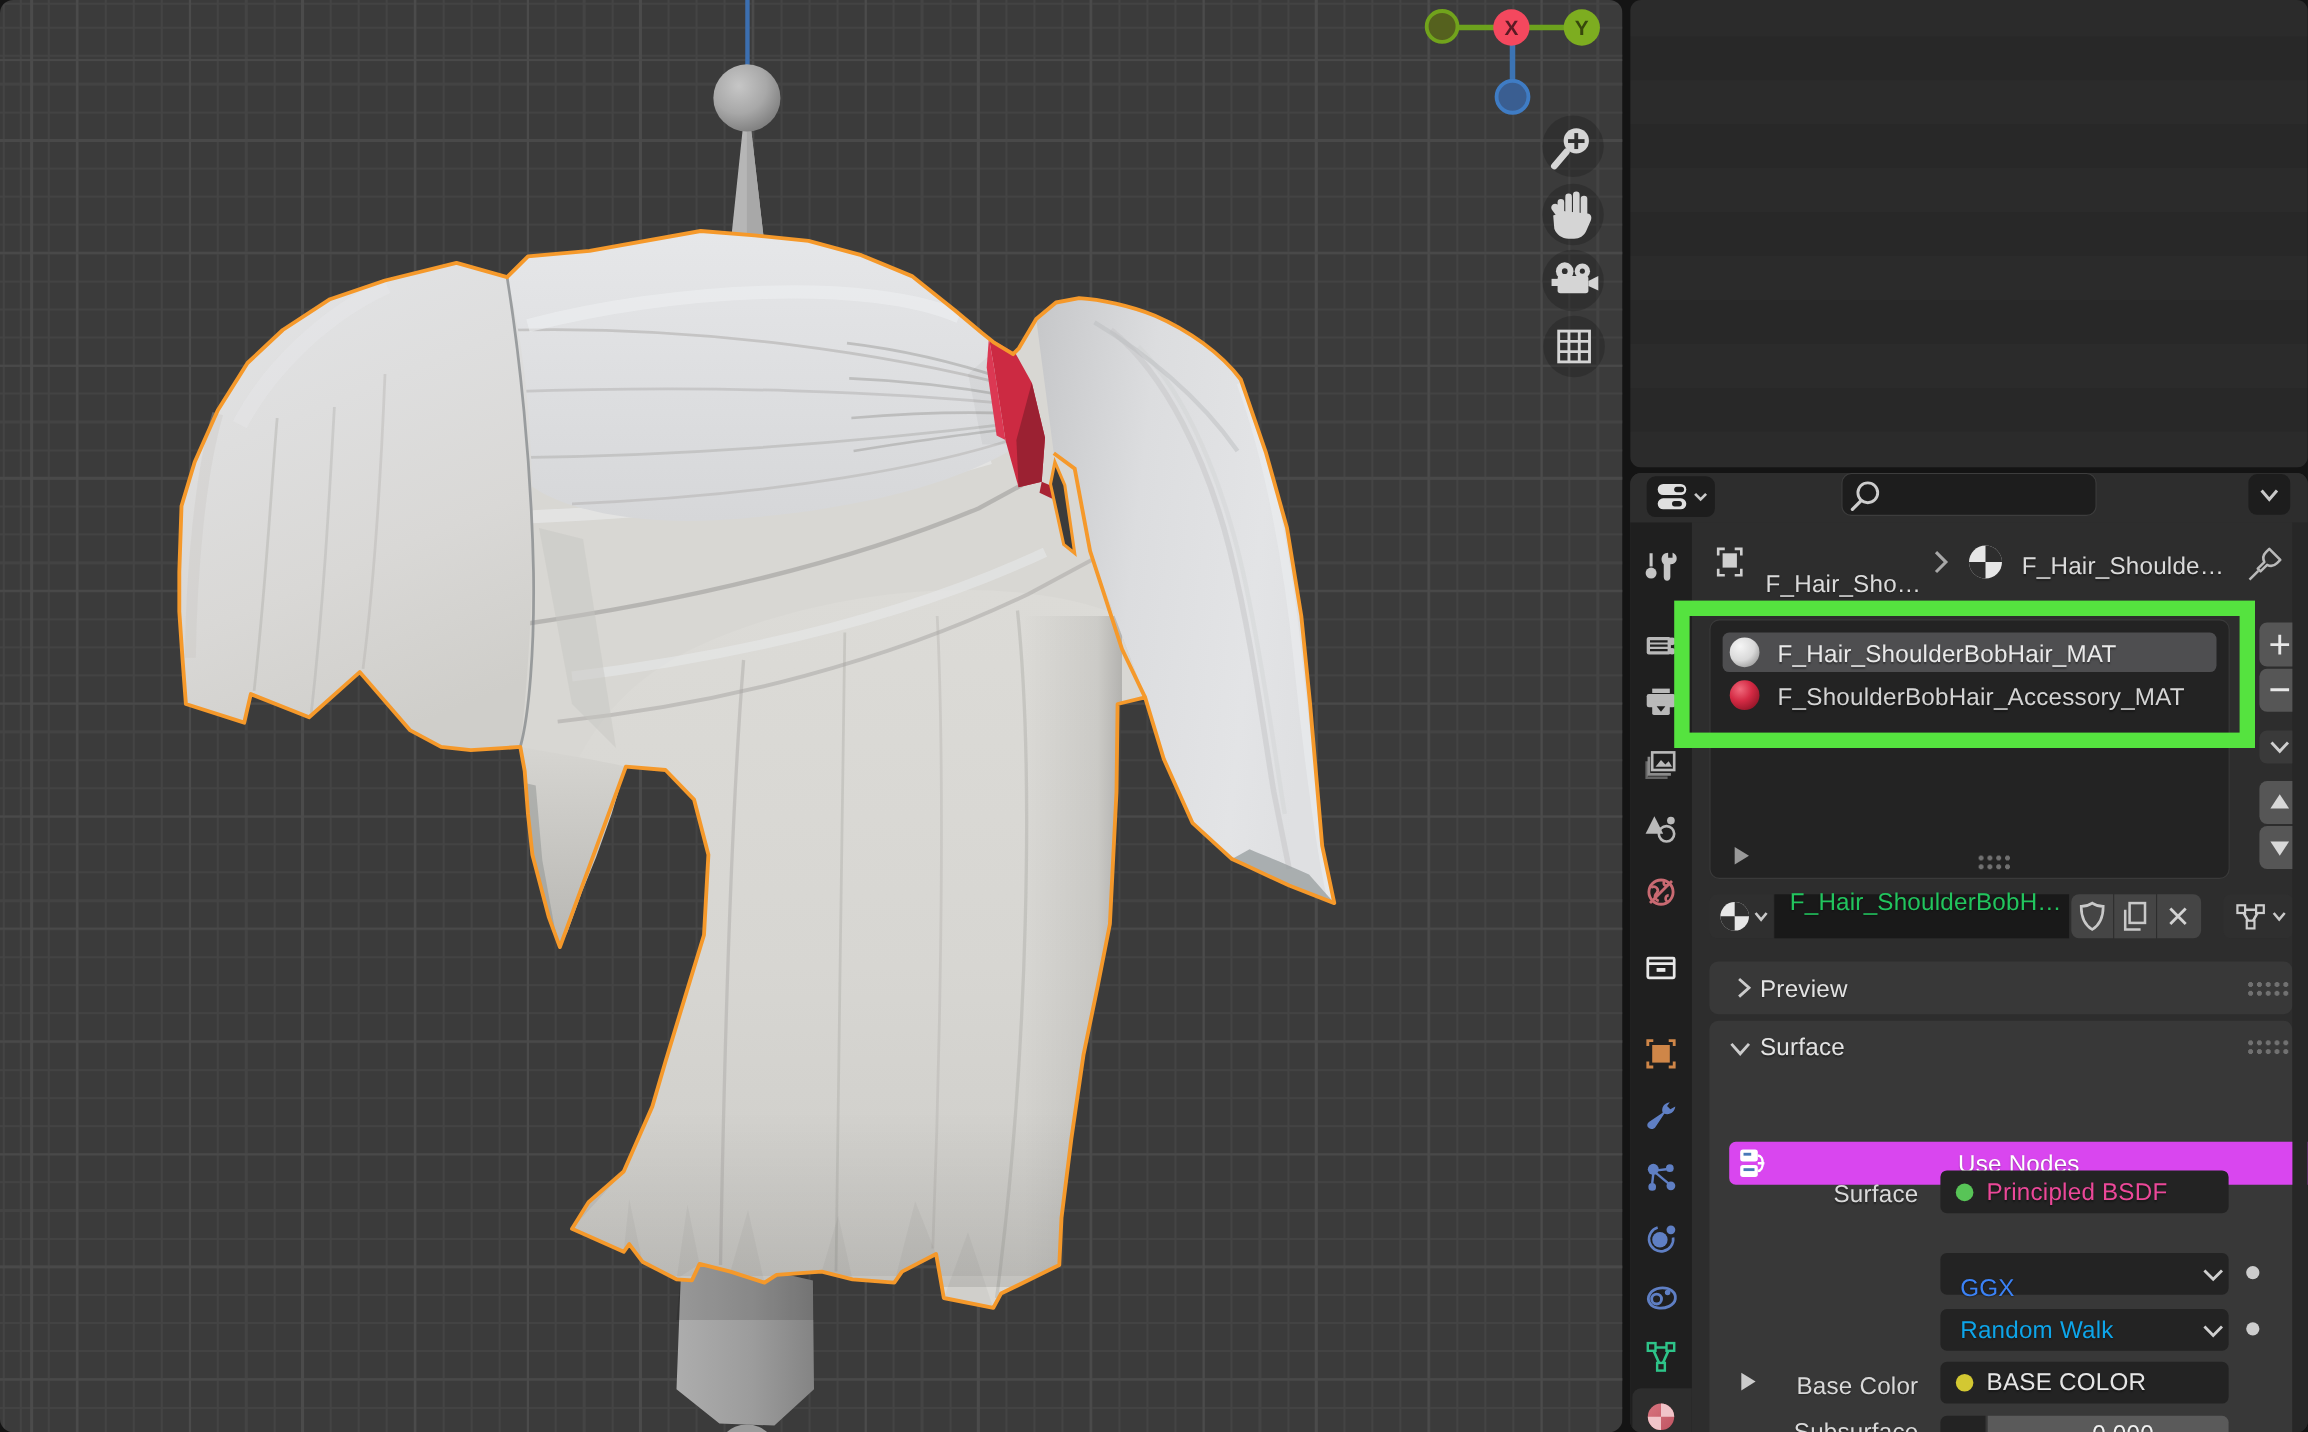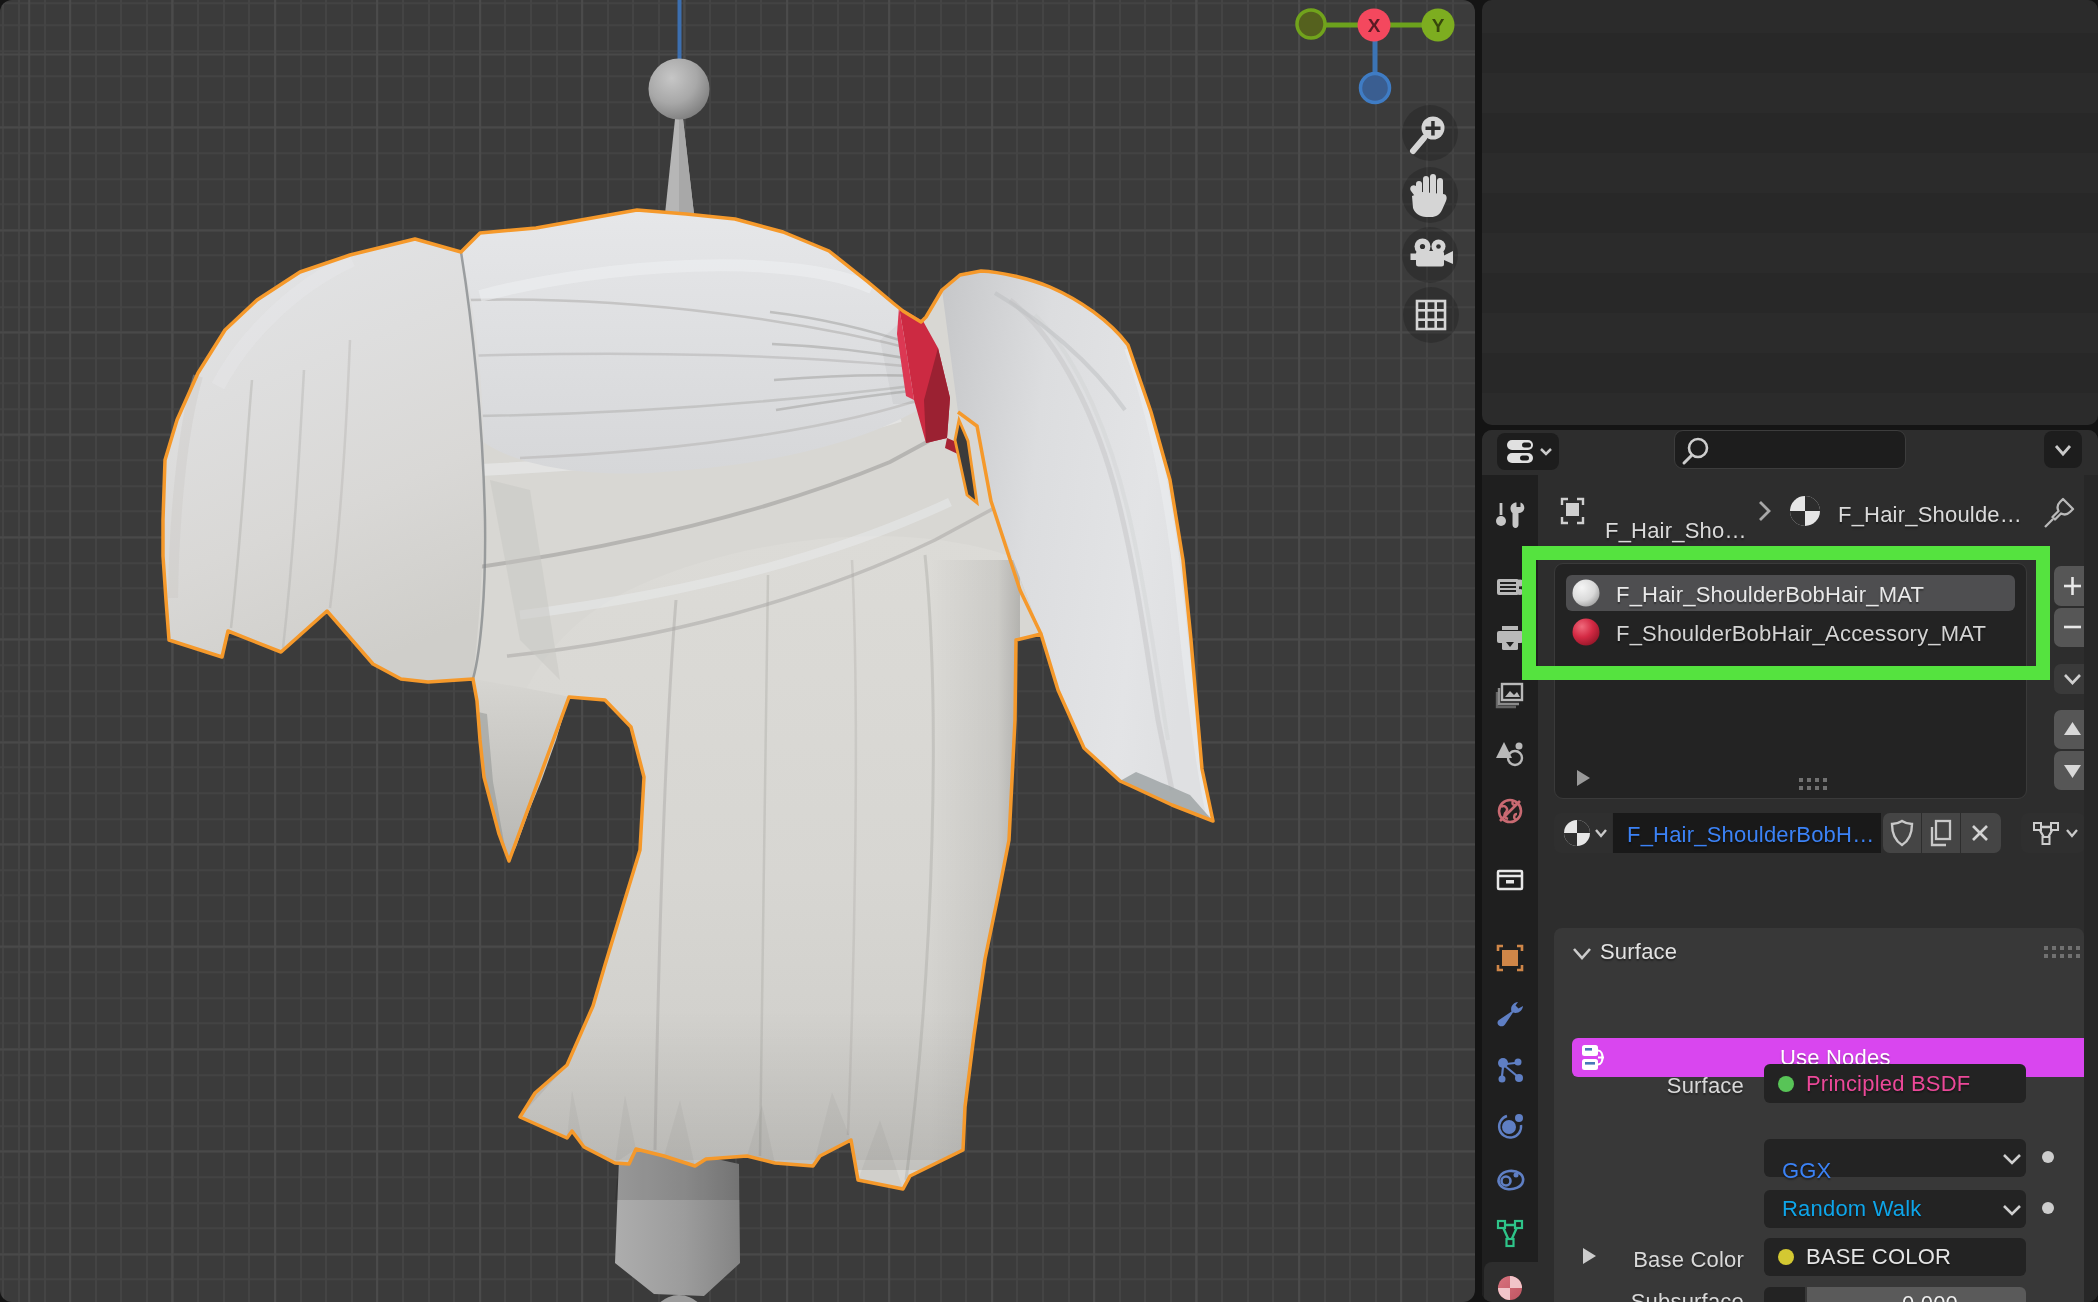--- a/index.html
+++ b/index.html
@@ -388,21 +388,21 @@
         <path d="M10,14 L27,14 L18.5,27 Z" fill="#d8d8d8"></path>
       </svg></div>
 
   <div class="abs" style="left:72px;top:383px;width:58px;height:40px;background:#2f2f2f;border-radius:7px 0 0 7px;"><svg width="58" height="40">
         <circle cx="23" cy="20" r="13" fill="#e6e6e6"></circle>
         <path d="M23,7 A13,13 0 0 1 36,20 L23,20 Z" fill="#2f2f2f"></path>
         <path d="M23,20 L23,33 A13,13 0 0 1 10,20 Z" fill="#2f2f2f"></path>
         <path d="M42,17 l5,6 5,-6" stroke="#c9c9c9" stroke-width="2.4" fill="none"></path>
       </svg></div>
 <div class="abs" style="left:131px;top:383px;width:268px;height:40px;background:#191919;"></div>
-<div class="txt" style="left:145px;top:392px;color:#3b82f6;">F_Hair_ShoulderBobH…</div>
+<div class="txt" style="left:145px;top:377px;color:#22c55e;">F_Hair_ShoulderBobH…</div>
 <div class="abs" style="left:401px;top:383px;width:38px;height:40px;background:#454545;border-radius:7px 0 0 7px;"><svg width="38" height="40">
         <path d="M19,8 C22,10 26,11 29,11 C29,19 27,27 19,32 C11,27 9,19 9,11 C12,11 16,10 19,8 Z" fill="none" stroke="#c9c9c9" stroke-width="2.4"></path>
       </svg></div>
 <div class="abs" style="left:440px;top:383px;width:38px;height:40px;background:#454545;"><svg width="38" height="40">
         <g fill="none" stroke="#c9c9c9" stroke-width="2.3">
           <rect x="14" y="8" width="14" height="18"></rect>
           <path d="M10,14 v18 h14"></path>
         </g>
       </svg></div>
 <div class="abs" style="left:479px;top:383px;width:40px;height:40px;background:#454545;border-radius:0 7px 7px 0;"><svg width="39" height="40">
@@ -416,20 +416,27 @@
           <path d="M17,14 L33,14 L25,28 Z"></path>
         </g>
         <g fill="#2f2f2f" stroke="#cdcdcd" stroke-width="2">
           <rect x="13" y="10" width="7" height="7"></rect>
           <rect x="30" y="10" width="7" height="7"></rect>
           <rect x="21.5" y="24" width="7" height="7"></rect>
         </g>
         <path d="M46,17 l5,6 5,-6" stroke="#c9c9c9" stroke-width="2.3" fill="none"></path>
       </svg></div>
 
+  <div class="panel" style="left:72px;top:444px;width:530px;height:48px;">
+     <svg class="abs" style="left:16px;top:10px;" width="28" height="28">
+        <path d="M11,6 L20,14 L11,22" stroke="#cccccc" stroke-width="2.6" fill="none"></path>
+      </svg>
+     <div class="txt" style="left:46px;top:12px;color:#e3e3e3;">Preview</div>
+     <div class="grip" style="left:488px;top:17px;width:40px;"></div>
+  </div>
 
   <div class="panel" style="left:72px;top:498px;width:530px;height:374px;border-radius:8px 8px 0 0;">
      <svg class="abs" style="left:14px;top:10px;" width="28" height="28">
         <path d="M6,11 L14,20 L22,11" stroke="#cccccc" stroke-width="2.6" fill="none"></path>
       </svg>
      <div class="txt" style="left:46px;top:11px;color:#e3e3e3;">Surface</div>
      <div class="grip" style="left:488px;top:16px;width:40px;"></div>
 
      <div class="abs" style="left:18px;top:66px;width:560px;height:39px;background:#d946ef;border-radius:6px;margin-top:44px;">
         <div class="txt" style="left:208px;top:7px;color:#ffffff;">Use Nodes</div>

